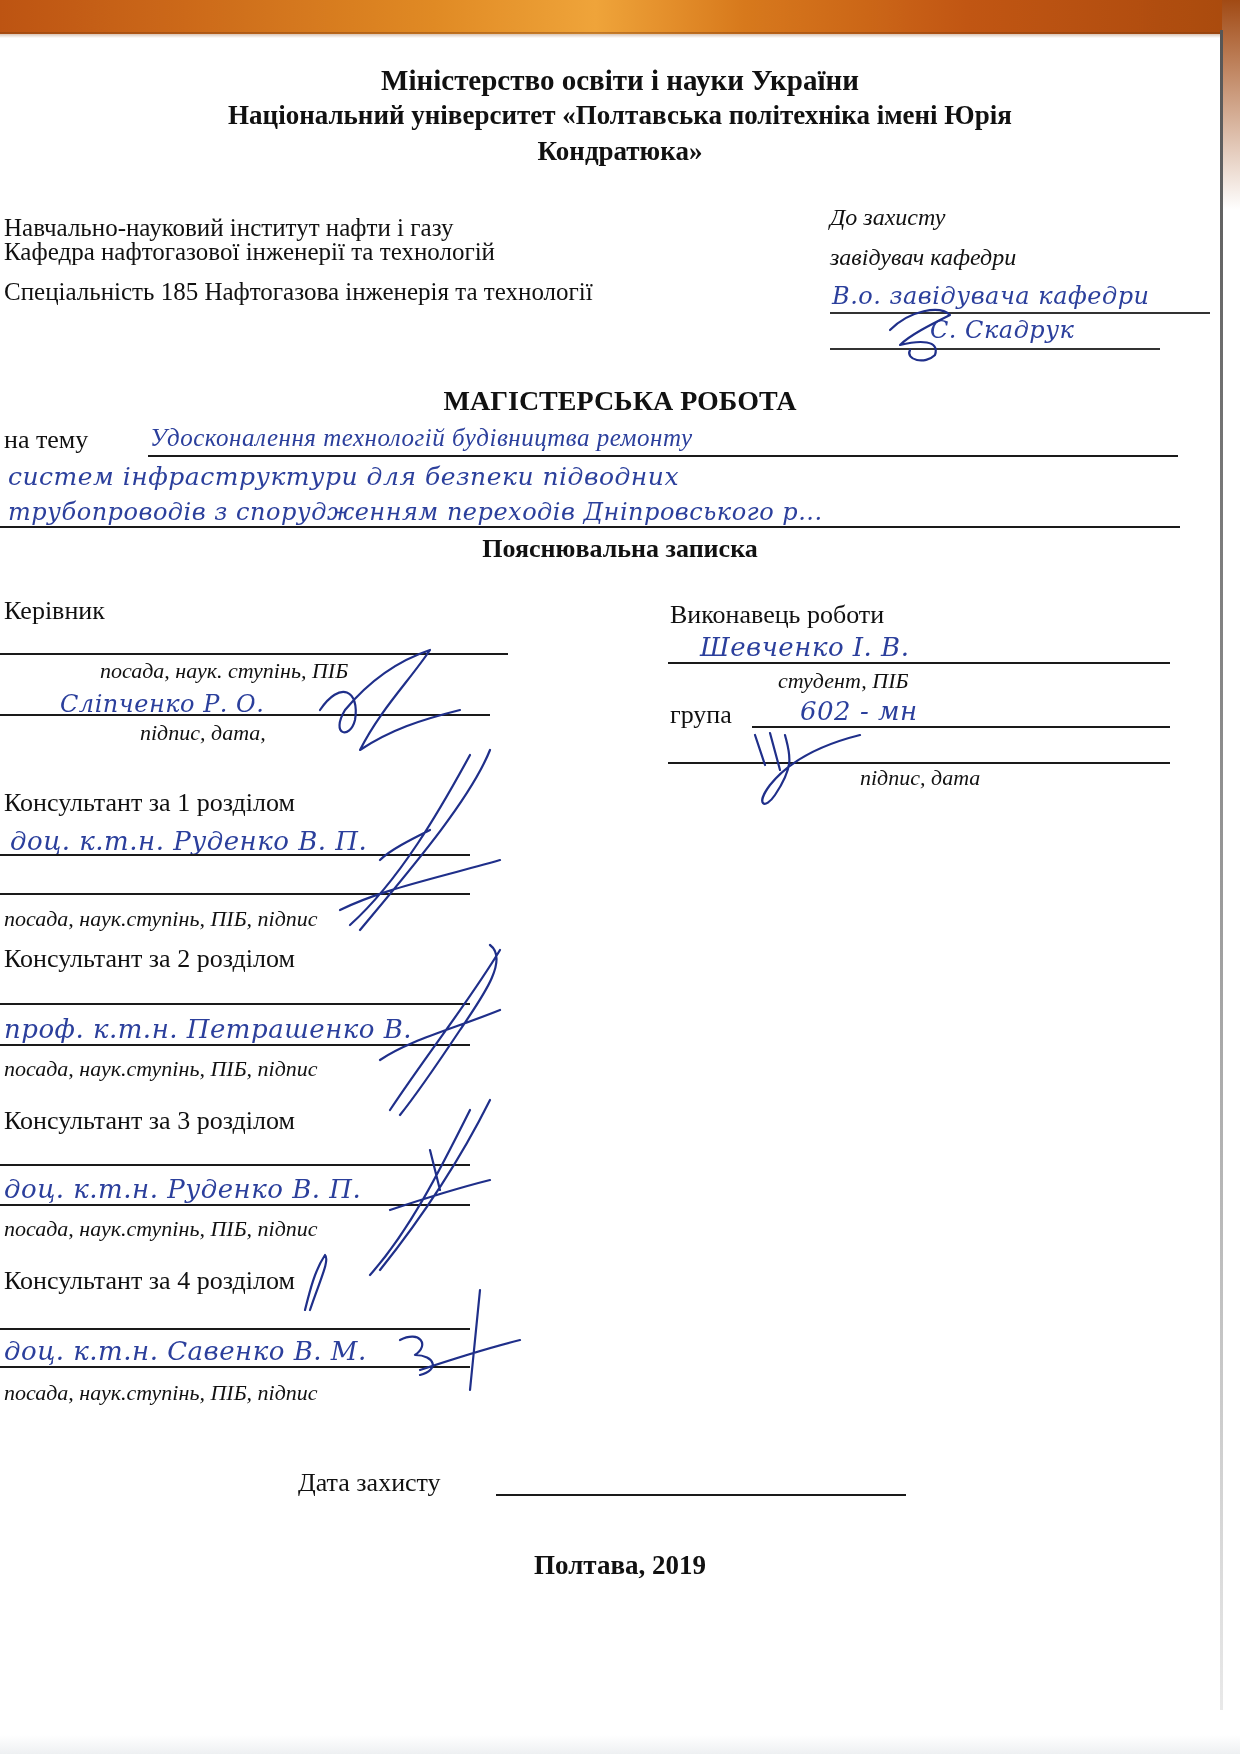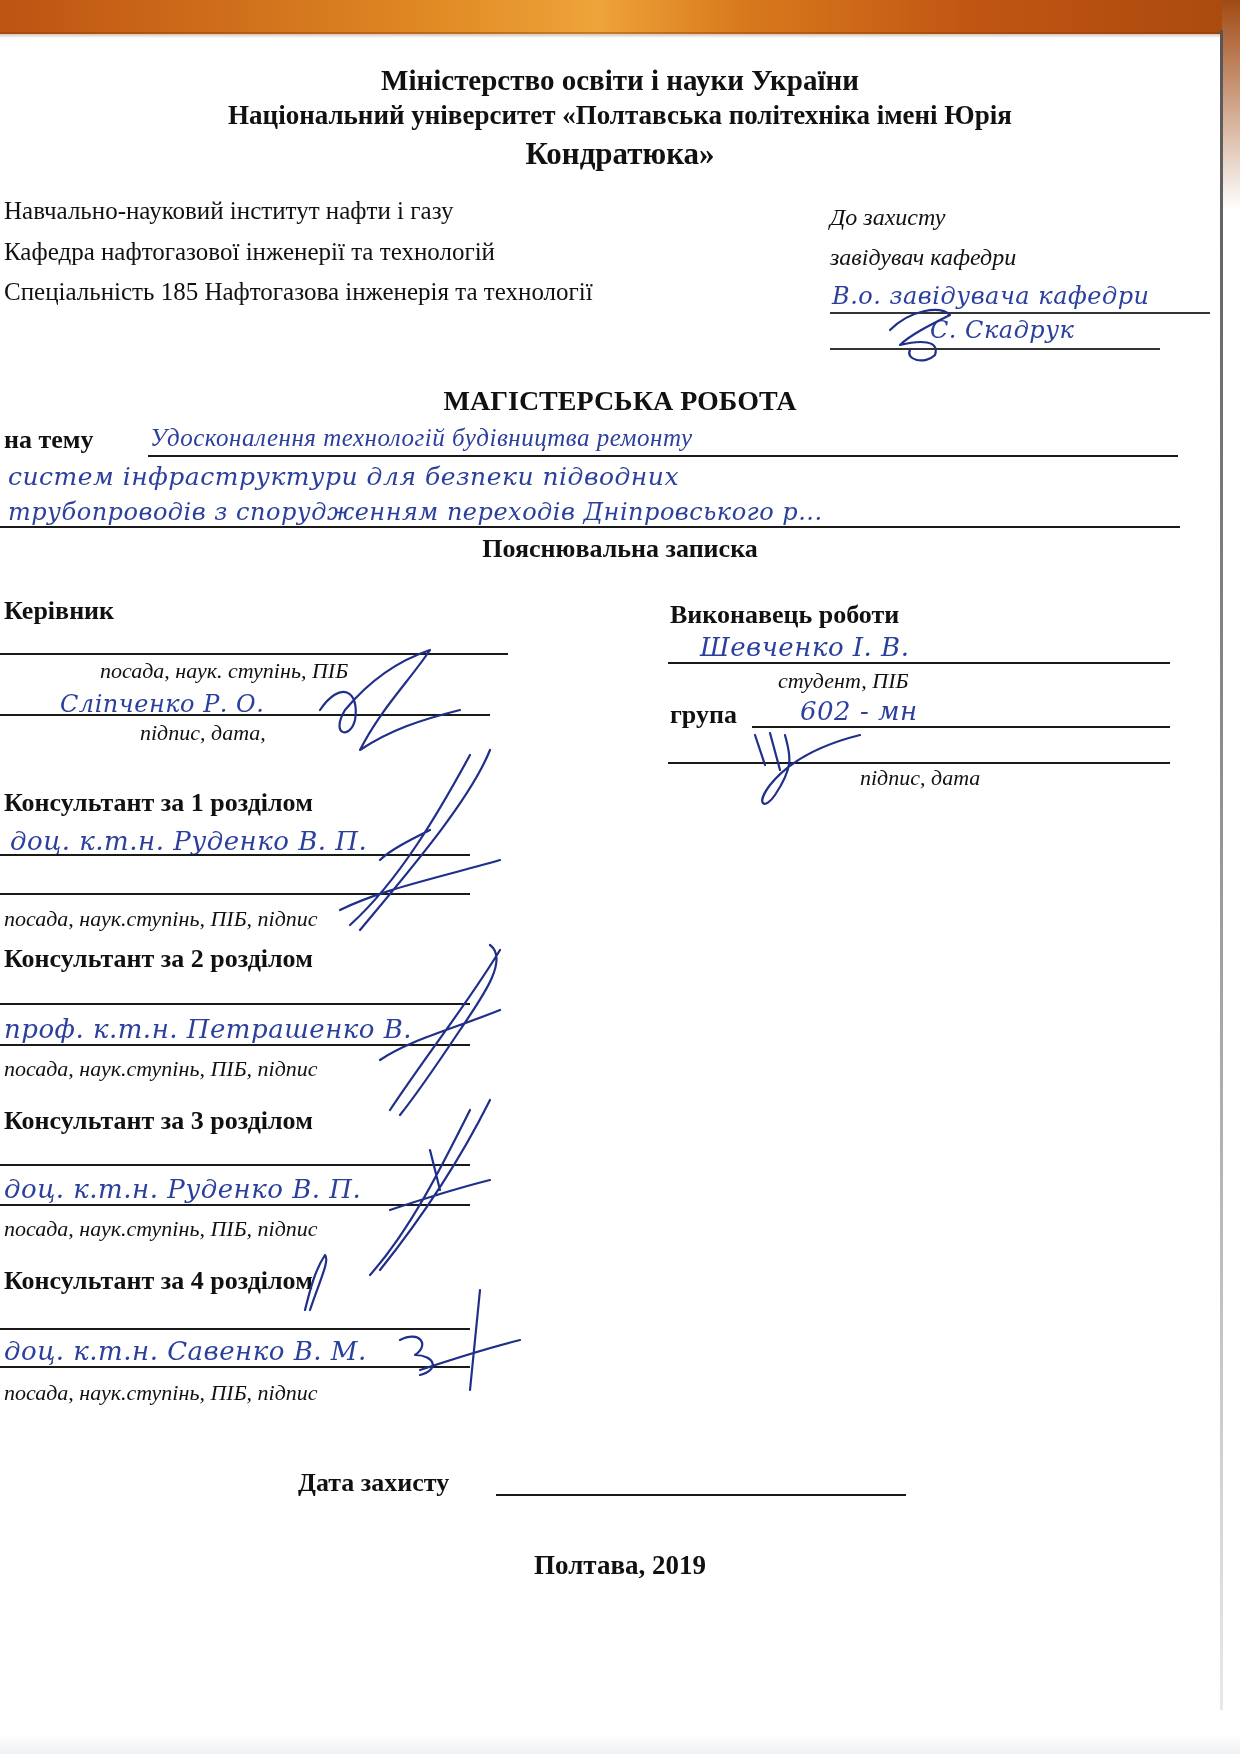--- a/index.html
+++ b/index.html
@@ -28,21 +28,21 @@
       background: linear-gradient(180deg, #555 0%, #888 40%, rgba(200,200,200,0.4) 100%);
     }
     .paper-bottom {
       position: absolute; left: 0; top: 1735px; width: 1240px; height: 19px;
       background: linear-gradient(180deg, #ffffff, #eef0f2);
     }
 
     .abs { position: absolute; white-space: nowrap; }
     .hdr { font-weight: bold; font-size: 29px; text-align: center; width: 1240px; left: 0; }
     .plain { font-size: 25px; }
-    .bold { font-weight: bold; font-size: 26px; }
+    .bold { font-weight: normal; font-size: 26px; }
     .ital { font-style: italic; font-size: 22px; }
     .ital-r { font-style: italic; font-size: 24px; }
     .line { position: absolute; height: 2px; background: #1a1a1a; }
     .line.thin { height: 1.5px; background: #333; }
 
     .hw {
       position: absolute; white-space: nowrap;
       font-family: "DejaVu Serif", serif; font-style: italic;
       color: #2b3f9c; letter-spacing: 0.5px;
     }
@@ -52,23 +52,23 @@
 </head>
 <body>
 
 <div class="wood"></div>
 <div class="wood-right"></div>
 <div class="paper-edge"></div>
 <div class="paper-bottom"></div>
 
 <div class="abs hdr" style="top:64px;">Міністерство освіти і науки України</div>
 <div class="abs hdr" style="top:100px; font-size:27px;">Національний університет «Полтавська політехніка імені Юрія</div>
-<div class="abs hdr" style="top:136px; font-size:31px;">Кондратюка»</div>
+<div class="abs hdr" style="top:136px; font-size:27px;">Кондратюка»</div>
 
-<div class="abs plain" style="left:4px; top:197px;">Навчально-науковий інститут нафти і газу</div>
+<div class="abs plain" style="left:4px; top:214px;">Навчально-науковий інститут нафти і газу</div>
 <div class="abs plain" style="left:4px; top:238px;">Кафедра нафтогазової інженерії та технологій</div>
 <div class="abs plain" style="left:4px; top:278px;">Спеціальність 185 Нафтогазова інженерія та технології</div>
 
 <div class="abs ital-r" style="left:830px; top:204px;">До захисту</div>
 <div class="abs ital-r" style="left:830px; top:244px;">завідувач кафедри</div>
 <div class="hw" style="left:832px; top:282px; font-size:24px;">В.о. завідувача кафедри</div>
 <div class="line thin" style="left:830px; top:312px; width:380px;"></div>
 <div class="hw" style="left:930px; top:316px; font-size:24px;">С. Скадрук</div>
 <div class="line thin" style="left:830px; top:348px; width:330px;"></div>
 <svg class="sig" style="left:880px; top:300px;" width="90" height="70">

